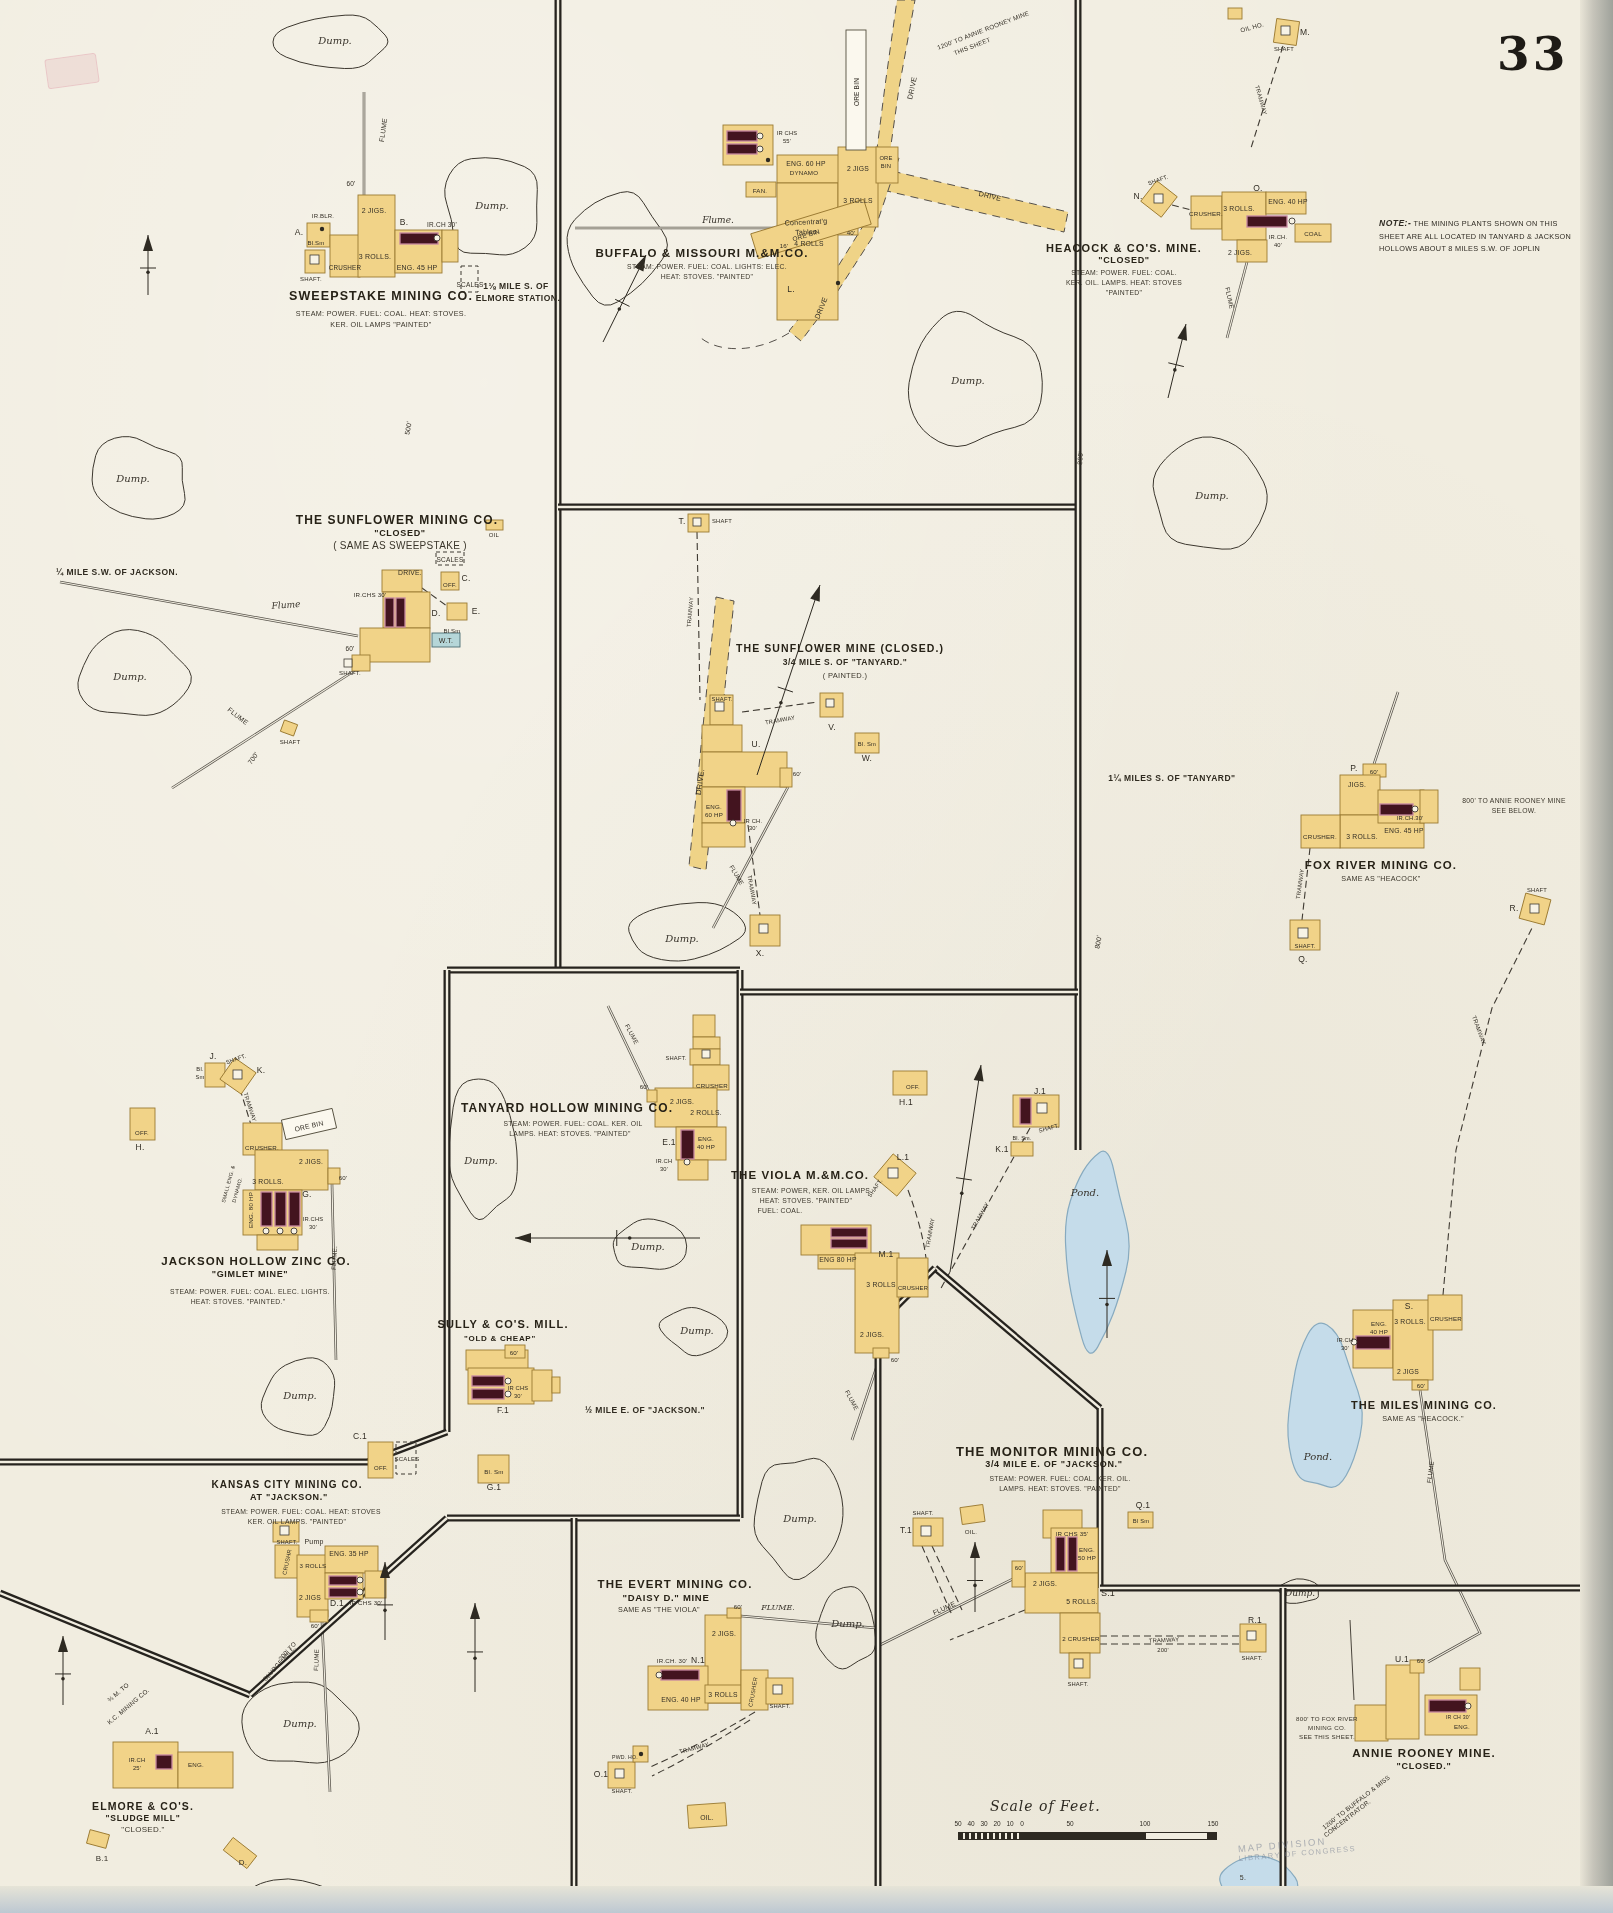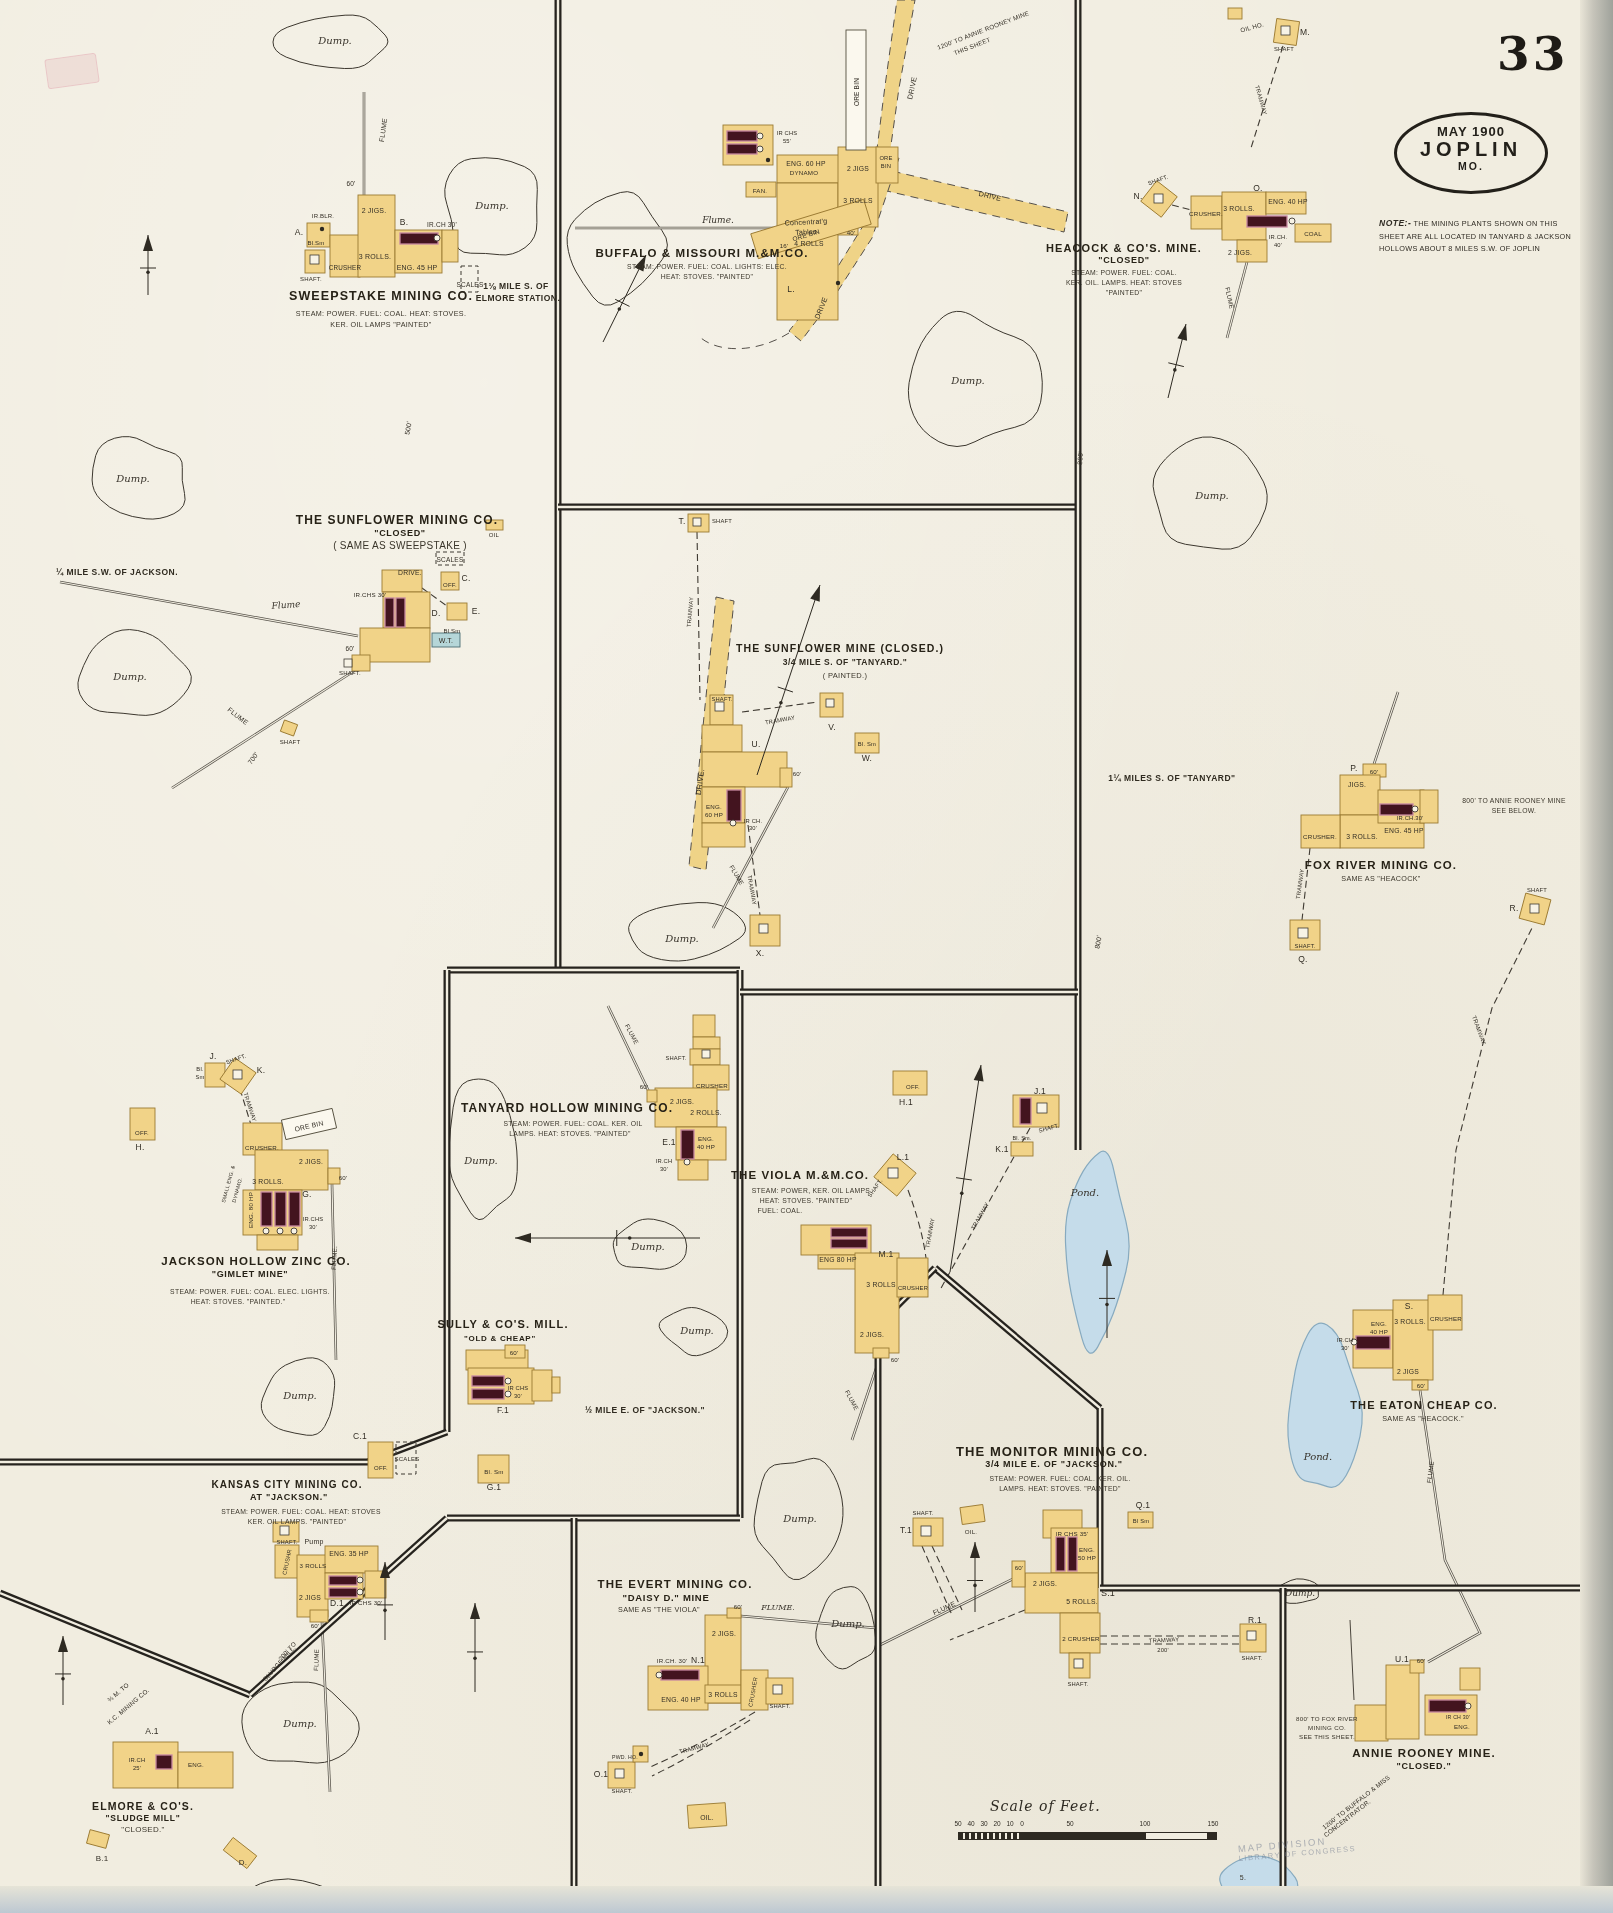--- a/index.html
+++ b/index.html
@@ -675,21 +675,21 @@
       <div class="lb c-b" style="left: 1082px; top: 1601px; font-size: 6.8px; transform: translate(-50%, -50%) rotate(0deg);">5 ROLLS.</div>
       <div class="lb c-b" style="left: 1108px; top: 1593px; font-size: 9px; transform: translate(-50%, -50%) rotate(0deg);">S.1</div>
       <div class="lb c-b" style="left: 1019px; top: 1567px; font-size: 6.2px; transform: translate(-50%, -50%) rotate(0deg);">60'</div>
       <div class="lb c-b" style="left: 1081px; top: 1638px; font-size: 6.2px; transform: translate(-50%, -50%) rotate(0deg);">2 CRUSHER</div>
       <div class="lb c-b" style="left: 1078px; top: 1684px; font-size: 5.8px; transform: translate(-50%, -50%) rotate(0deg);">SHAFT.</div>
       <div class="lb c-b" style="left: 944px; top: 1608px; font-size: 6.8px; transform: translate(-50%, -50%) rotate(-25deg);">FLUME</div>
       <div class="lb c-b" style="left: 1164px; top: 1640px; font-size: 5.8px; transform: translate(-50%, -50%) rotate(-3deg);">TRAMWAY</div>
       <div class="lb c-b" style="left: 1163px; top: 1650px; font-size: 5.8px; transform: translate(-50%, -50%) rotate(0deg);">200'</div>
       <div class="lb c-b" style="left: 1255px; top: 1620px; font-size: 8.5px; transform: translate(-50%, -50%) rotate(0deg);">R.1</div>
       <div class="lb c-b" style="left: 1252px; top: 1658px; font-size: 5.8px; transform: translate(-50%, -50%) rotate(0deg);">SHAFT.</div>
-      <div class="lb c-t1" style="left: 1424px; top: 1405px; font-size: 11px; transform: translate(-50%, -50%) rotate(0deg);">THE EATON CHEAP CO.</div>
+      <div class="lb c-t1" style="left: 1424px; top: 1405px; font-size: 11px; transform: translate(-50%, -50%) rotate(0deg);">THE MILES MINING CO.</div>
       <div class="lb c-n" style="left: 1423px; top: 1418px; font-size: 7.2px; transform: translate(-50%, -50%) rotate(0deg);">SAME  AS "HEACOCK."</div>
       <div class="lb c-b" style="left: 1409px; top: 1306px; font-size: 8.5px; transform: translate(-50%, -50%) rotate(0deg);">S.</div>
       <div class="lb c-b" style="left: 1379px; top: 1323px; font-size: 6.2px; transform: translate(-50%, -50%) rotate(0deg);">ENG.</div>
       <div class="lb c-b" style="left: 1379px; top: 1331px; font-size: 6.2px; transform: translate(-50%, -50%) rotate(0deg);">40 HP</div>
       <div class="lb c-b" style="left: 1410px; top: 1321px; font-size: 6.8px; transform: translate(-50%, -50%) rotate(0deg);">3 ROLLS.</div>
       <div class="lb c-b" style="left: 1446px; top: 1318px; font-size: 6.2px; transform: translate(-50%, -50%) rotate(0deg);">CRUSHER</div>
       <div class="lb c-b" style="left: 1345px; top: 1340px; font-size: 5.8px; transform: translate(-50%, -50%) rotate(0deg);">IR.CH</div>
       <div class="lb c-b" style="left: 1345px; top: 1348px; font-size: 5.8px; transform: translate(-50%, -50%) rotate(0deg);">30'</div>
       <div class="lb c-b" style="left: 1408px; top: 1371px; font-size: 6.8px; transform: translate(-50%, -50%) rotate(0deg);">2 JIGS</div>
       <div class="lb c-b" style="left: 1421px; top: 1385px; font-size: 6.2px; transform: translate(-50%, -50%) rotate(0deg);">60'</div>
@@ -719,25 +719,20 @@
       <div class="lb c-n" style="left: 143px; top: 1829px; font-size: 8px; transform: translate(-50%, -50%) rotate(0deg);">"CLOSED."</div>
       <div class="lb c-b" style="left: 102px; top: 1858px; font-size: 8px; transform: translate(-50%, -50%) rotate(0deg);">B.1</div>
       <div class="lb c-b" style="left: 243px; top: 1862px; font-size: 8px; transform: translate(-50%, -50%) rotate(0deg);">D.</div>
       <div class="lb c-i" style="left: 300px; top: 1723px; font-size: 10px; transform: translate(-50%, -50%) rotate(0deg);">Dump.</div>
       <div class="lb c-i" style="left: 297px; top: 1902px; font-size: 10px; transform: translate(-50%, -50%) rotate(0deg);">Dump.</div>
       <div class="lb c-n" style="left: 1243px; top: 1877px; font-size: 7px; transform: translate(-50%, -50%) rotate(0deg);">5.</div>
     </div>
 
   <div id="plate33">33</div>
 
-  <div id="oval">
-    <div class="l1">MAY 1900</div>
-    <div class="l2">JOPLIN</div>
-    <div class="l3">MO.</div>
-  </div>
 
   <div id="note">
     <div><span class="np">NOTE:-</span><span> THE MINING PLANTS SHOWN ON THIS</span></div>
     <div>SHEET ARE ALL LOCATED IN TANYARD &amp; JACKSON</div>
     <div>HOLLOWS ABOUT 8 MILES S.W. OF JOPLIN</div>
   </div>
 
   <div id="scale">
     <div class="cap">Scale of Feet.</div>
   <div class="tk" style="left: 8px;">50</div>

